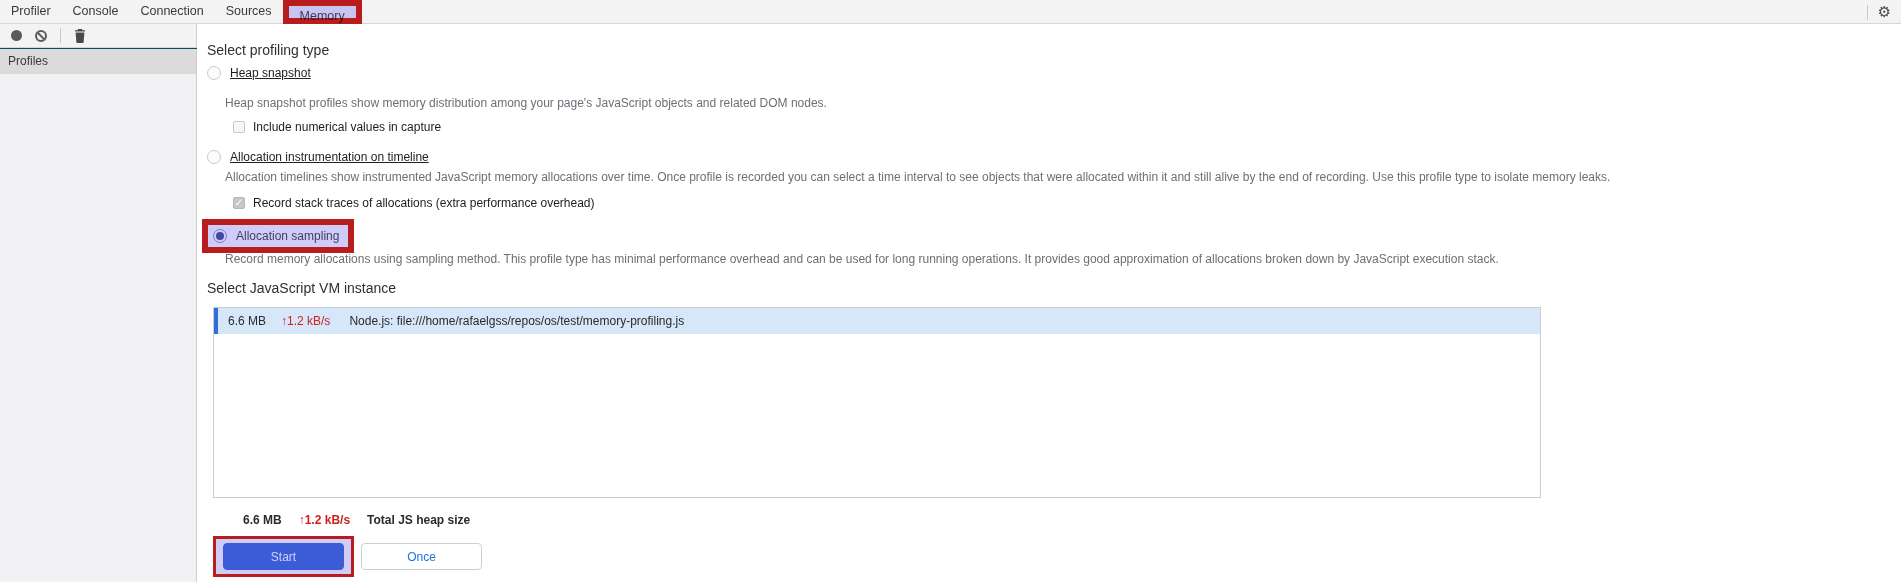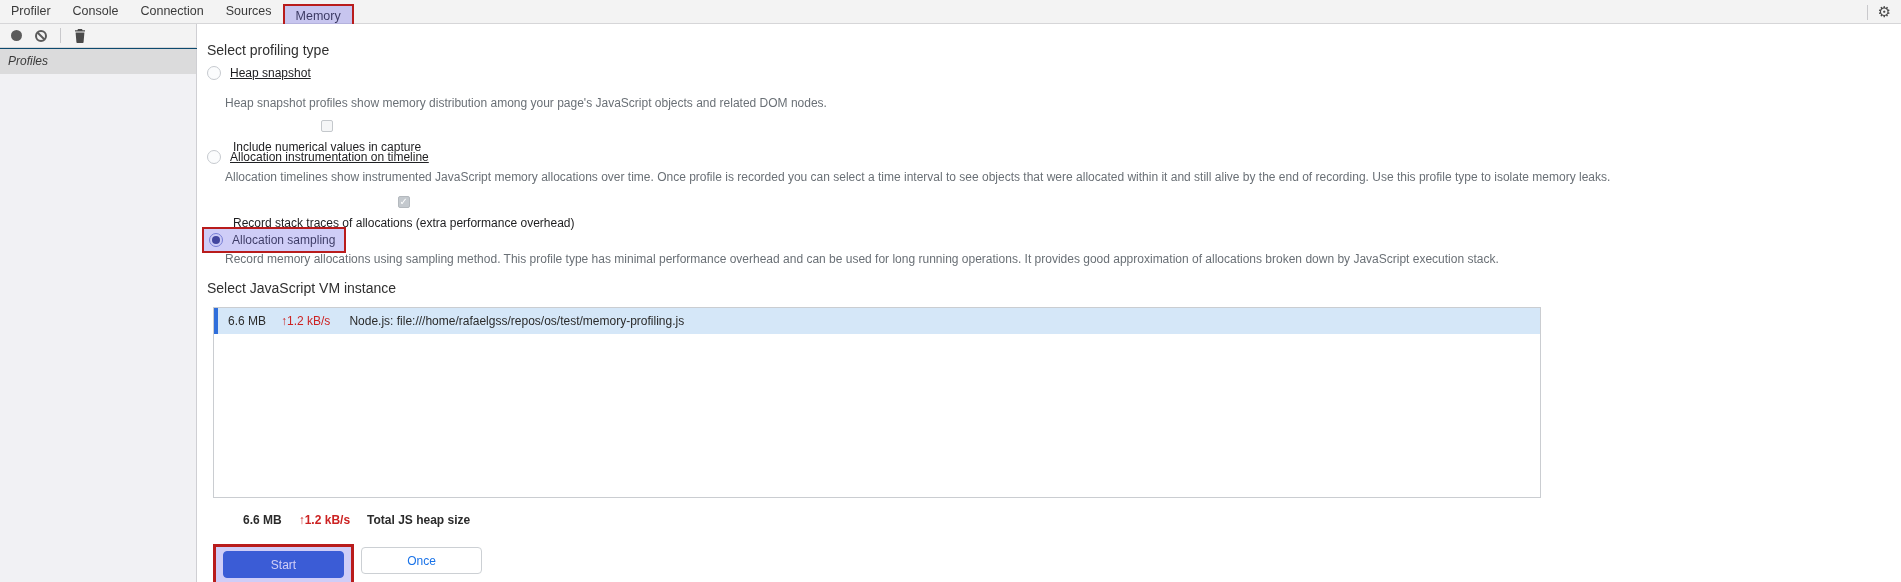--- a/index.html
+++ b/index.html
@@ -4,53 +4,53 @@
 <style>
   * { margin:0; padding:0; box-sizing:border-box; }
   body { font-family:"Liberation Sans", sans-serif; background:#fff; }
   .screen { position:relative; width:1901px; height:582px; background:#0c4a6e; overflow:hidden; }
 
   
   .tabbar { position:absolute; top:0; left:0; width:100%; height:24px;
             background:#f3f3f3; border-bottom:1px solid #d6d6d8;
             display:flex; align-items:center; font-size:12.5px; color:#3a3a3a; }
   .tab { padding:0 11px; height:24px; line-height:23px; cursor:default; }
-  .redbox { position:relative; border:2px solid #b91c1c;margin-top:8px; }
+  .redbox { position:relative; border:6px solid #b91c1c; }
   .redbox::after { content:""; position:absolute; inset:0; background:rgba(118,111,232,0.35); pointer-events:none; }
   .tab.tab-selected { line-height:20px; color:#1a1a1a; }
   .tabbar-right { position:absolute; right:10px; top:0; height:24px; display:flex; align-items:center; gap:10px; }
   .vdiv { width:1px; height:15px; background:#c9c9cc; }
   .gear { font-size:15px; color:#4a4a4a; line-height:24px; }
 
   
   .toolbar { position:absolute; top:24px; left:0; width:197px; height:24px;
              background:#f3f3f3; border-bottom:1px solid #d6d6d8; border-right:1px solid #cfcfd3;
              display:flex; align-items:center; gap:13px; padding-left:11px; }
   .rec-icon { width:11px; height:11px; border-radius:50%; background:#5b5b5b; }
   .block-icon { position:relative; width:12px; height:12px; border:2px solid #5b5b5b; border-radius:50%; }
   .block-icon::after { content:""; position:absolute; left:3px; top:-1px; width:2px; height:10px;
                        background:#5b5b5b; transform:rotate(-45deg); }
   .sidebar { position:absolute; top:49px; left:0; width:197px; height:533px;
              background:#f1f1f4; border-right:1px solid #cfcfd3; }
   .profiles-row { height:25px; line-height:25px; background:#dbdbdc; color:#3a3a3a;
-                  font-size:12px; padding-left:8px;font-style:italic; }
+                  font-size:12px; padding-left:8px; }
 
   
   .main { position:absolute; top:24px; left:197px; width:1704px; height:558px; background:#fff;
           font-size:12px; color:#202124; }
   .main > div { position:absolute; white-space:nowrap; }
   .h1 { left:10px; font-size:14px; color:#303030; }
   .opt-row { left:10px; display:flex; align-items:center; gap:9px;text-decoration:underline; }
   .opt-label { color:#1d1d1f; }
   .radio { width:14px; height:14px; border-radius:50%; border:1px solid #c6cacf; background:#fbfcfd;
            display:inline-flex; align-items:center; justify-content:center; }
   .radio.selected { border-color:#7986cb; }
   .radio.selected .dot { width:8px; height:8px; border-radius:50%; background:#283179; }
   .desc { left:28px; color:#6a7076; }
-  .cb-row { left:36px; display:flex; align-items:center; gap:8px; color:#1d1d1f;flex-direction:column; }
+  .cb-row { left:36px; display:flex; align-items:center; gap:8px; color:#1d1d1f; }
   .checkbox { width:12px; height:12px; border:1px solid #c4c8cc; background:#f5f6f7; border-radius:2px;
               display:inline-flex; align-items:center; justify-content:center;
               font-size:10px; line-height:10px; color:transparent; }
   .checkbox.checked { background:#c4c9ce; border-color:#b4b9be; color:#ffffff; }
   .opt3 { display:inline-flex; align-items:flex-end; gap:9px; padding:4px 9px 4px 5px; }
 
   .vm-table { left:16px; width:1328px; height:191px; border:1px solid #cacdd1; background:#fff; }
   .vm-row { height:26px; background:#d5e7f8; border-left:4px solid #2f6edb;
             display:flex; align-items:center; font-size:12px; }
   .vm-size { margin-left:10px; color:#2b2b2b; }

